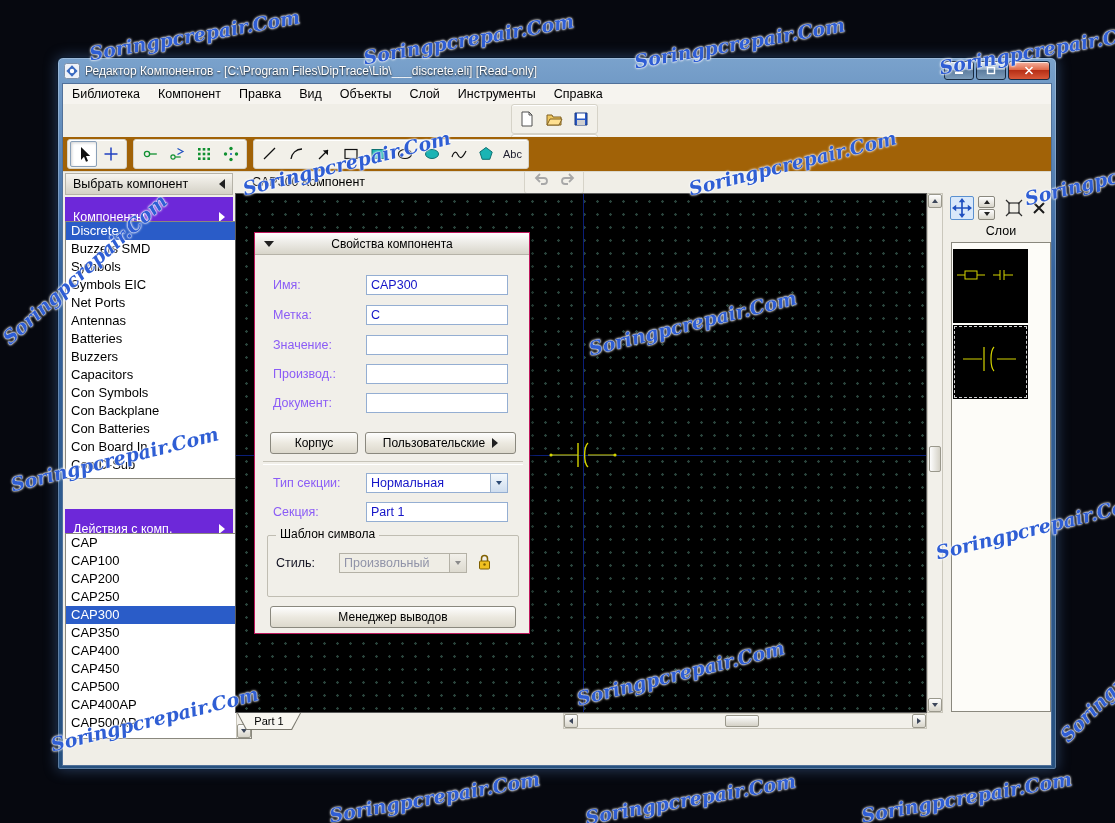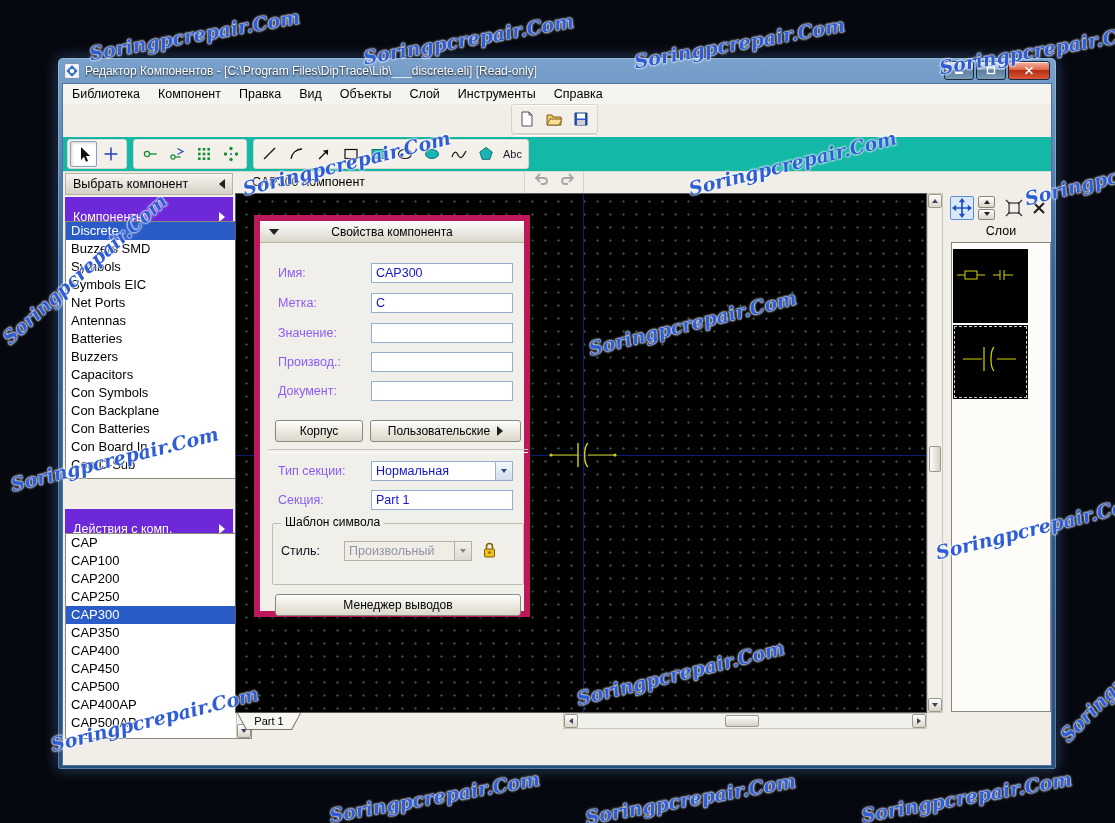--- a/index.html
+++ b/index.html
@@ -33,21 +33,21 @@
   .win-content{
     position:relative;width:990px;height:683px;background:#f0eee7;
     border:1px solid #51719a;box-sizing:border-box;overflow:hidden;
   }
   
   .menubar{position:absolute;left:0;top:0;width:100%;height:20px;background:#f6f4ef;border-bottom:1px solid #dad7cc;
     display:flex;align-items:center;font-size:12.5px;color:#000;}
   .menu-item{padding:2px 9px;cursor:default;}
   
   .toolbar1{position:absolute;left:0;top:20px;width:100%;height:33px;display:flex;align-items:center;padding:0 4px;box-sizing:border-box;background:#f0eee7;flex-direction:column;}
-  .toolbar2{position:absolute;left:0;top:53px;width:100%;height:35px;display:flex;align-items:center;padding:0 4px;box-sizing:border-box;background:#14b8a6;border-bottom:1px solid #dad7cc;}
+  .toolbar2{position:absolute;left:0;top:53px;width:100%;height:35px;display:flex;align-items:center;padding:0 4px;box-sizing:border-box;background:#a16207;border-bottom:1px solid #dad7cc;}
   .tb-group{display:flex;align-items:center;border:1px solid #d6d3c8;border-radius:3px;padding:1px 2px;margin-right:6px;background:#f2f0e9;box-shadow:inset 0 1px 0 #fff;}
   .tb-btn{width:25px;height:24px;display:flex;align-items:center;justify-content:center;border:1px solid transparent;border-radius:2px;}
   .tb-btn.pressed{background:#fff;border:1px solid #8aa0b8;box-shadow:inset 1px 1px 3px rgba(0,0,0,.18);}
   .combo{height:21px;background:#fff;border:1px solid #8aa8c8;display:flex;align-items:center;font-size:12px;color:#000;box-sizing:border-box;}
   .combo .val{padding-left:5px;flex:1;white-space:nowrap;overflow:hidden;}
   .combo-arrow{width:16px;align-self:stretch;background:linear-gradient(#f4f8fc,#cfddee);border-left:1px solid #9ab0cc;display:flex;align-items:center;justify-content:center;}
   .tri-down-s{width:0;height:0;border-top:4px solid #2c4a74;border-left:3.5px solid transparent;border-right:3.5px solid transparent;}
   
   .side-header{position:absolute;left:2px;width:168px;height:22px;background:linear-gradient(#f7f5f0,#d4d1c6);
     border:1px solid #b6b3a8;box-sizing:border-box;display:flex;align-items:center;padding:0 7px;font-size:12.5px;color:#000;}
@@ -80,22 +80,22 @@
   .cross-v{position:absolute;left:347px;top:0;width:1px;height:100%;background:#0a1e78;}
   .cross-h{position:absolute;top:261px;left:0;height:1px;width:100%;background:#0a1e78;}
   .vsb{left:864px;top:109px;width:16px;height:520px;}
   .hsb{left:500px;top:629px;width:364px;height:16px;}
   .part-tab-outer{position:absolute;left:174px;top:629px;width:64px;height:17px;
     clip-path:polygon(0 0,100% 0,86% 100%,14% 100%);background:#7a786e;}
   .part-tab-inner{position:absolute;left:1px;top:0;width:62px;height:16px;
     clip-path:polygon(0 0,100% 0,86% 100%,14% 100%);background:#f8f6f0;
     display:flex;align-items:center;justify-content:center;font-size:11px;color:#000;}
   
-  .dialog{position:absolute;left:191px;top:131px;width:276px;height:402px;background:#f1efe9;
-    border:6px solid #be185d;box-shadow:2px 2px 6px rgba(0,0,0,.5);box-sizing:border-box;z-index:10;}
+  .dialog{position:absolute;left:191px;top:148px;width:276px;height:402px;background:#f1efe9;
+    border:1px solid #be185d;box-shadow:2px 2px 6px rgba(0,0,0,.5);box-sizing:border-box;z-index:10;}
   .dlg-title{position:absolute;left:0;top:0;width:100%;height:22px;background:linear-gradient(#fefefe,#d8d5ca);
     border-bottom:1px solid #b6b3a8;display:flex;align-items:center;justify-content:center;font-size:12px;color:#000;box-sizing:border-box;}
   .dlg-collapse{position:absolute;left:9px;top:8px;width:0;height:0;border-top:6px solid #202020;border-left:5px solid transparent;border-right:5px solid transparent;}
   .dlg-row-label{position:absolute;left:18px;font-size:12.5px;color:#8b5cf6;}
   .dlg-input{position:absolute;left:111px;width:142px;height:20px;border:1px solid #94aed2;background:#fff;
     font-size:12.5px;color:#1414c8;padding:0 0 0 4px;box-sizing:border-box;font-family:inherit;}
   .btn{background:linear-gradient(#fefefe,#ece9e0 50%,#dcd8cc);border:1px solid #8a887e;border-radius:3px;
     font-size:12px;color:#000;display:flex;align-items:center;justify-content:center;box-sizing:border-box;}
   .dlg-sep{position:absolute;left:8px;width:260px;height:2px;border-top:1px solid #c6c3b8;border-bottom:1px solid #fff;}
   .combo-d{position:absolute;left:111px;width:142px;height:20px;background:#fff;border:1px solid #94aed2;

